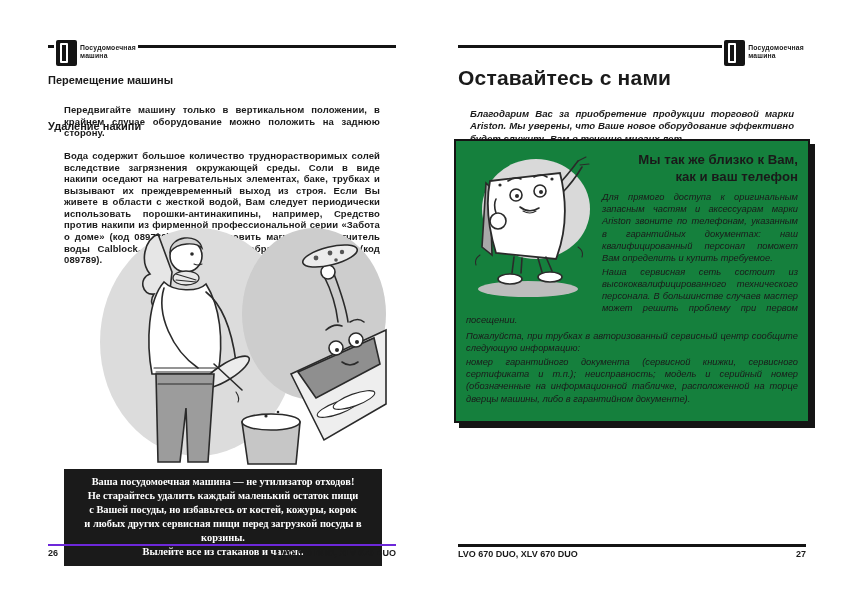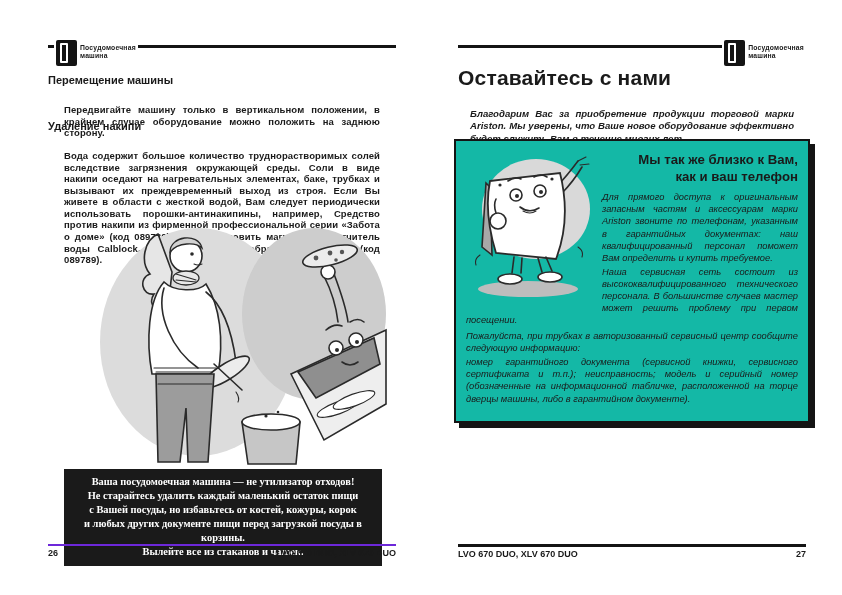--- a/index.html
+++ b/index.html
@@ -18,21 +18,21 @@
   .body-p{position:absolute;left:0;right:0;font-size:9.5px;line-height:1.22;text-align:justify;margin:16px;font-weight:bold;letter-spacing:.1px;}
   .notice{position:absolute;left:16px;width:306px;top:429px;background:#1a1a1a;color:#ffffff;
           font-family:"Liberation Serif",serif;font-weight:bold;font-size:10.4px;line-height:1.34;
           text-align:center;padding:6px 6px 7px 6px;}
   .footer{position:absolute;left:0;right:0;top:504px;border-top:2px solid #6d28d9;display:flex;
           justify-content:space-between;font-size:9px;font-weight:bold;padding-top:2px;}
   
   .big-title{position:absolute;top:26px;left:0;font-size:21px;font-weight:bold;margin:0;letter-spacing:.2px;}
   .intro{position:absolute;top:56px;left:0;right:0;font-size:9.6px;font-weight:bold;font-style:italic;
          line-height:1.3;text-align:justify;margin:12px;}
-  .svc-box{position:absolute;top:99px;left:-4px;width:332px;border:2px solid #141414;background:#14b8a6;
+  .svc-box{position:absolute;top:99px;left:-4px;width:332px;border:2px solid #141414;background:#15803d;
            box-shadow:5px 5px 0 #141414;padding:8px 10px 14px 10px;}
   .svc-title{font-size:13.2px;font-weight:bold;text-align:right;line-height:1.3;margin:2px 0 6px 0;}
   .svc-illo{float:left;width:128px;height:150px;margin:2px 8px 4px 0;}
   .svc-p{font-size:9.3px;line-height:1.3;text-align:justify;margin:0 0 2px 0;font-style:italic;}
   .svc-p-wide{clear:none;}
   .footer-r{border-top:3px solid #141414;}
   svg .ln{fill:none;stroke:#2a2a2a;stroke-width:1.6;stroke-linecap:round;stroke-linejoin:round;}
   svg .ln2{fill:none;stroke:#2a2a2a;stroke-width:1.1;stroke-linecap:round;stroke-linejoin:round;}
   .illo-left{position:absolute;top:182px;left:38px;width:302px;height:246px;}
 </style>
@@ -110,21 +110,21 @@
       <path d="M156,200 L214,200 L210,242 L162,242 Z" fill="#c6c6c6" stroke="#2a2a2a" stroke-width="1.6"></path>
       <ellipse cx="185" cy="200" rx="29" ry="8" fill="#ffffff" stroke="#2a2a2a" stroke-width="1.6"></ellipse>
       <circle cx="180" cy="194" r="1.6" fill="#2a2a2a"></circle>
         <circle cx="192" cy="190" r="1.3" fill="#2a2a2a"></circle>
     </svg>
 
     <div class="notice">
       <div>Ваша посудомоечная машина — не утилизатор отходов!</div>
       <div>Не старайтесь удалить каждый маленький остаток пищи</div>
       <div>с Вашей посуды, но избавьтесь от костей, кожуры, корок</div>
-      <div>и любых других документе пищи перед загрузкой посуды в корзины.</div>
+      <div>и любых других сервисная пищи перед загрузкой посуды в корзины.</div>
       <div>Вылейте все из стаканов и чашек.</div>
     </div>
 
     <div class="footer">
       <span>26</span>
       <span>LVO 670 DUO, XLV 670 DUO</span>
     </div>
   </div>
 
   <div class="page" id="page-right">

